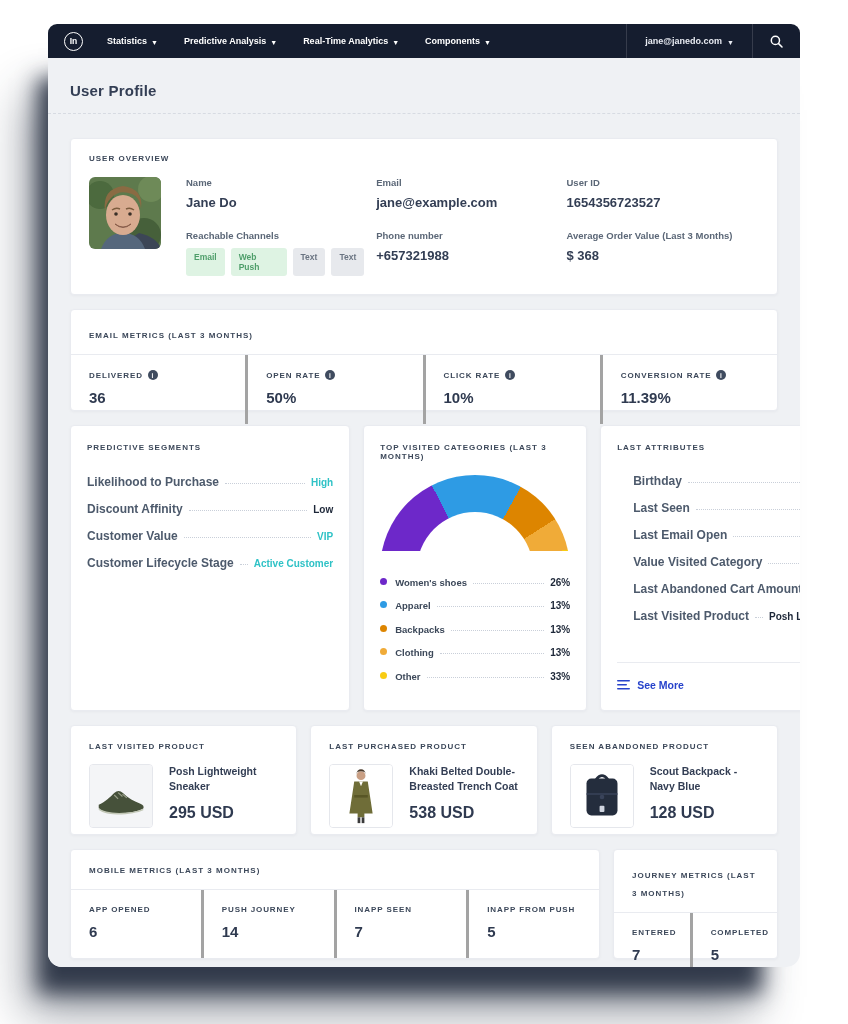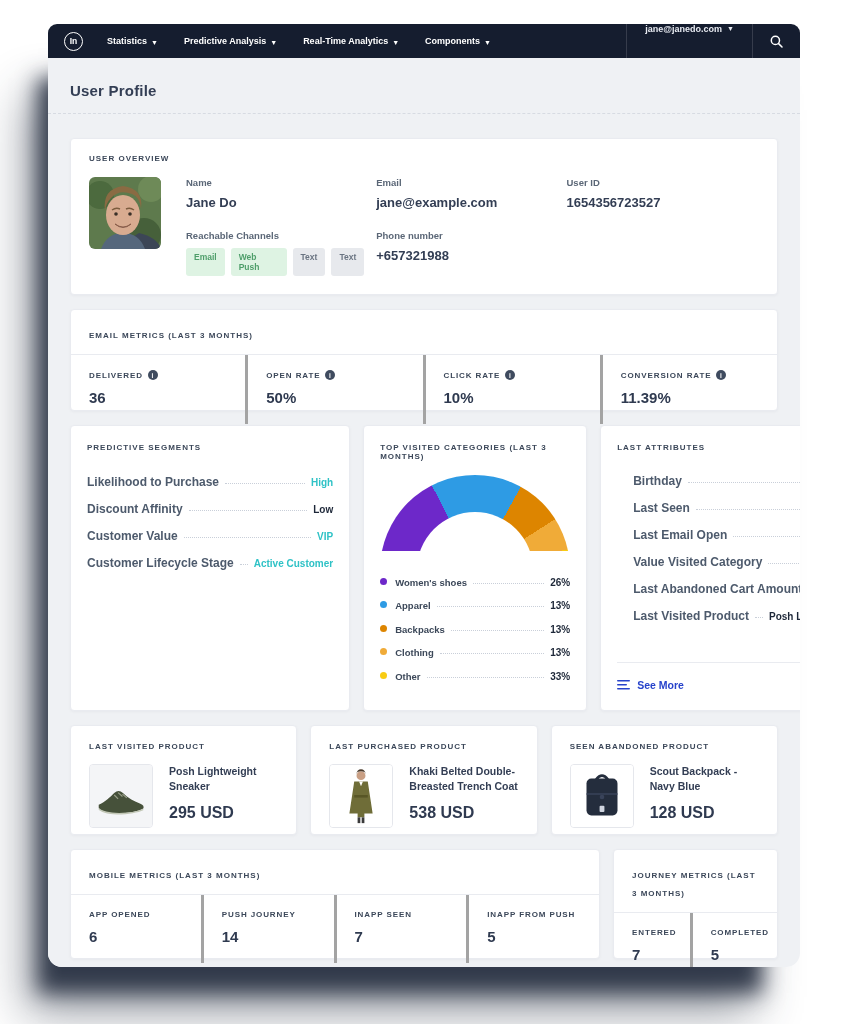--- a/index.html
+++ b/index.html
@@ -12,21 +12,21 @@
   
   .navbar { height:34px; background:#151d2f; display:flex; align-items:stretch; padding-left:16px; }
   .nav-left { display:flex; align-items:center; gap:26px; flex:1; }
   .logo { width:19px; height:19px; border:1.6px solid #fff; border-radius:50%;
           color:#fff; font-size:8.5px; font-weight:700; display:flex; align-items:center;
           justify-content:center; margin-right:-2px; }
   .nav-item { color:#fff; font-size:9px; font-weight:700; display:flex; align-items:center;
               gap:4px; cursor:pointer; white-space:nowrap; }
   .caret { font-size:7px; line-height:1; transform:translateY(1px); }
   .nav-right { display:flex; align-items:stretch; }
-  .account { display:flex; gap:5px; color:#e8ebf2; font-size:9px; font-weight:700;
+  .account { display:flex; align-items:center; gap:5px; color:#e8ebf2; font-size:9px; font-weight:700;
              padding:0 18px; border-left:1px solid rgba(255,255,255,0.14); }
   .searchbox { display:flex; align-items:center; padding:0 17px;
                border-left:1px solid rgba(255,255,255,0.14); }
   
   .content { background:#eff1f4; padding:0 22px 8px; }
   .page-title { font-size:15px; font-weight:700; color:#333e54; letter-spacing:0.2px; padding:24px 0 14px; }
   .title-rule { border-top:1px dashed #d7dbe2; margin:0 -22px 24px; }
   .card { background:#fff; border:1px solid #e9ebf0; border-radius:4px;
           box-shadow:0 1px 3px rgba(25,35,55,0.04); }
   .sec-label { font-size:8px; font-weight:700; letter-spacing:1px; color:#3b4759; }
@@ -79,21 +79,21 @@
               font-size:10.5px; font-weight:700; cursor:pointer; }
   
   .prod { flex:1 1 0; padding:16px 18px; height:110px; }
   .prod-body { display:flex; gap:16px; margin-top:13px; }
   .prod-img { width:64px; height:64px; border:1px solid #e5e7ec; border-radius:4px;
               overflow:hidden; flex:0 0 64px; background:#fff; }
   .prod-name { font-size:10.5px; font-weight:700; color:#333e54; line-height:1.45; max-width:128px; }
   .prod-price { font-size:16px; font-weight:700; color:#2f3a50; margin-top:10px; }
   
   .bottom-row { display:flex; gap:13px; }
-  .mobile-card { flex:0 0 530px; height:110px; }
+  .mobile-card { flex:0 0 530px; height:110px;justify-content:flex-end; }
   .journey-card { flex:1; height:110px; }
 </style>
 </head>
 <body>
 
 <div class="window">
 
   <div class="navbar">
     <div class="nav-left">
       <div class="logo">In</div>
@@ -171,20 +171,24 @@
               <span class="badge green">Email</span>
               <span class="badge green">Web Push</span>
               <span class="badge gray">Text</span>
               <span class="badge gray">Text</span>
             </div>
           </div>
           <div>
             <div class="f-label">Phone number</div>
             <div class="f-value">+657321988</div>
           </div>
+          <div>
+            <div class="f-label">Average Order Value (Last 3 Months)</div>
+            <div class="f-value">$ 368</div>
+          </div>
         </div>
       </div>
     </div>
 
     <div class="card metric-card em">
       <div class="mc-head"><span class="sec-label">EMAIL METRICS (LAST 3 MONTHS)</span></div>
       <div class="mc-row">
         <div class="mc-cell">
           <div class="mc-label">
               <span>DELIVERED</span>

